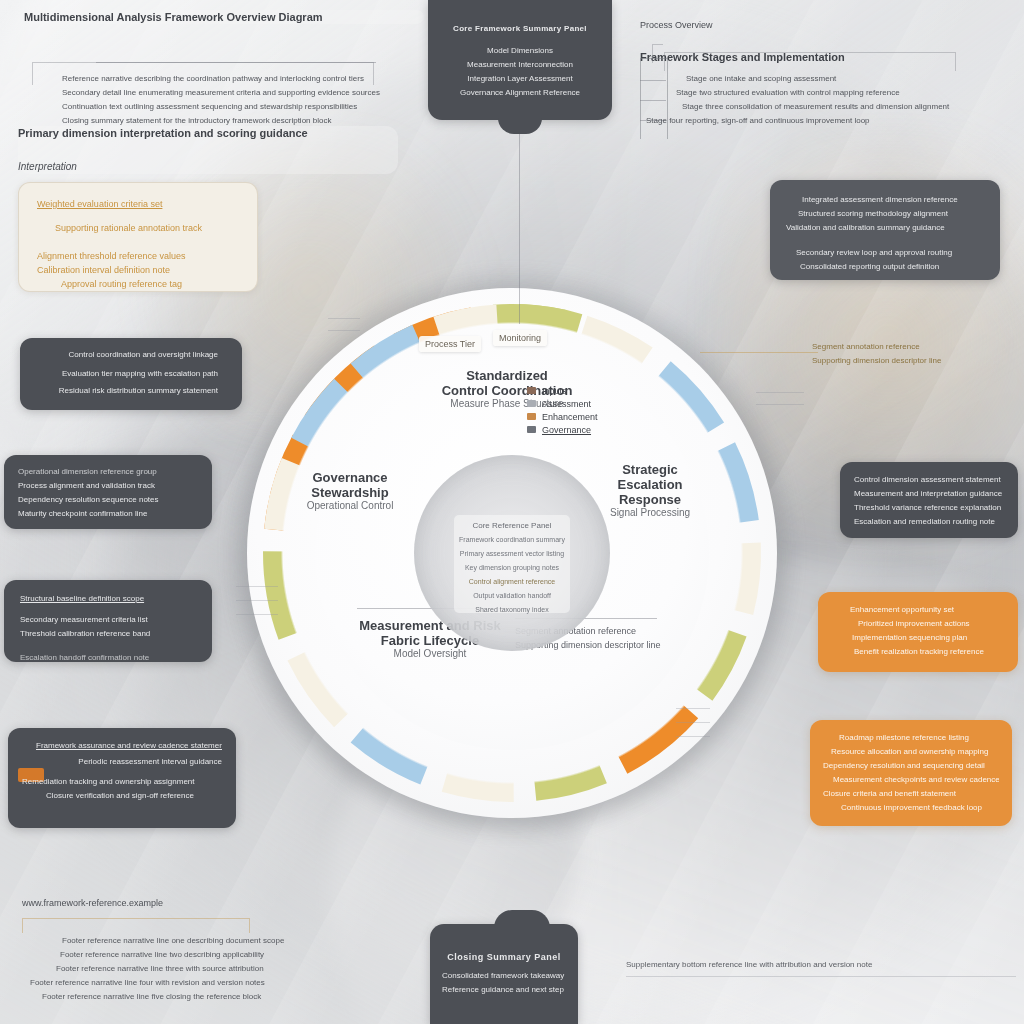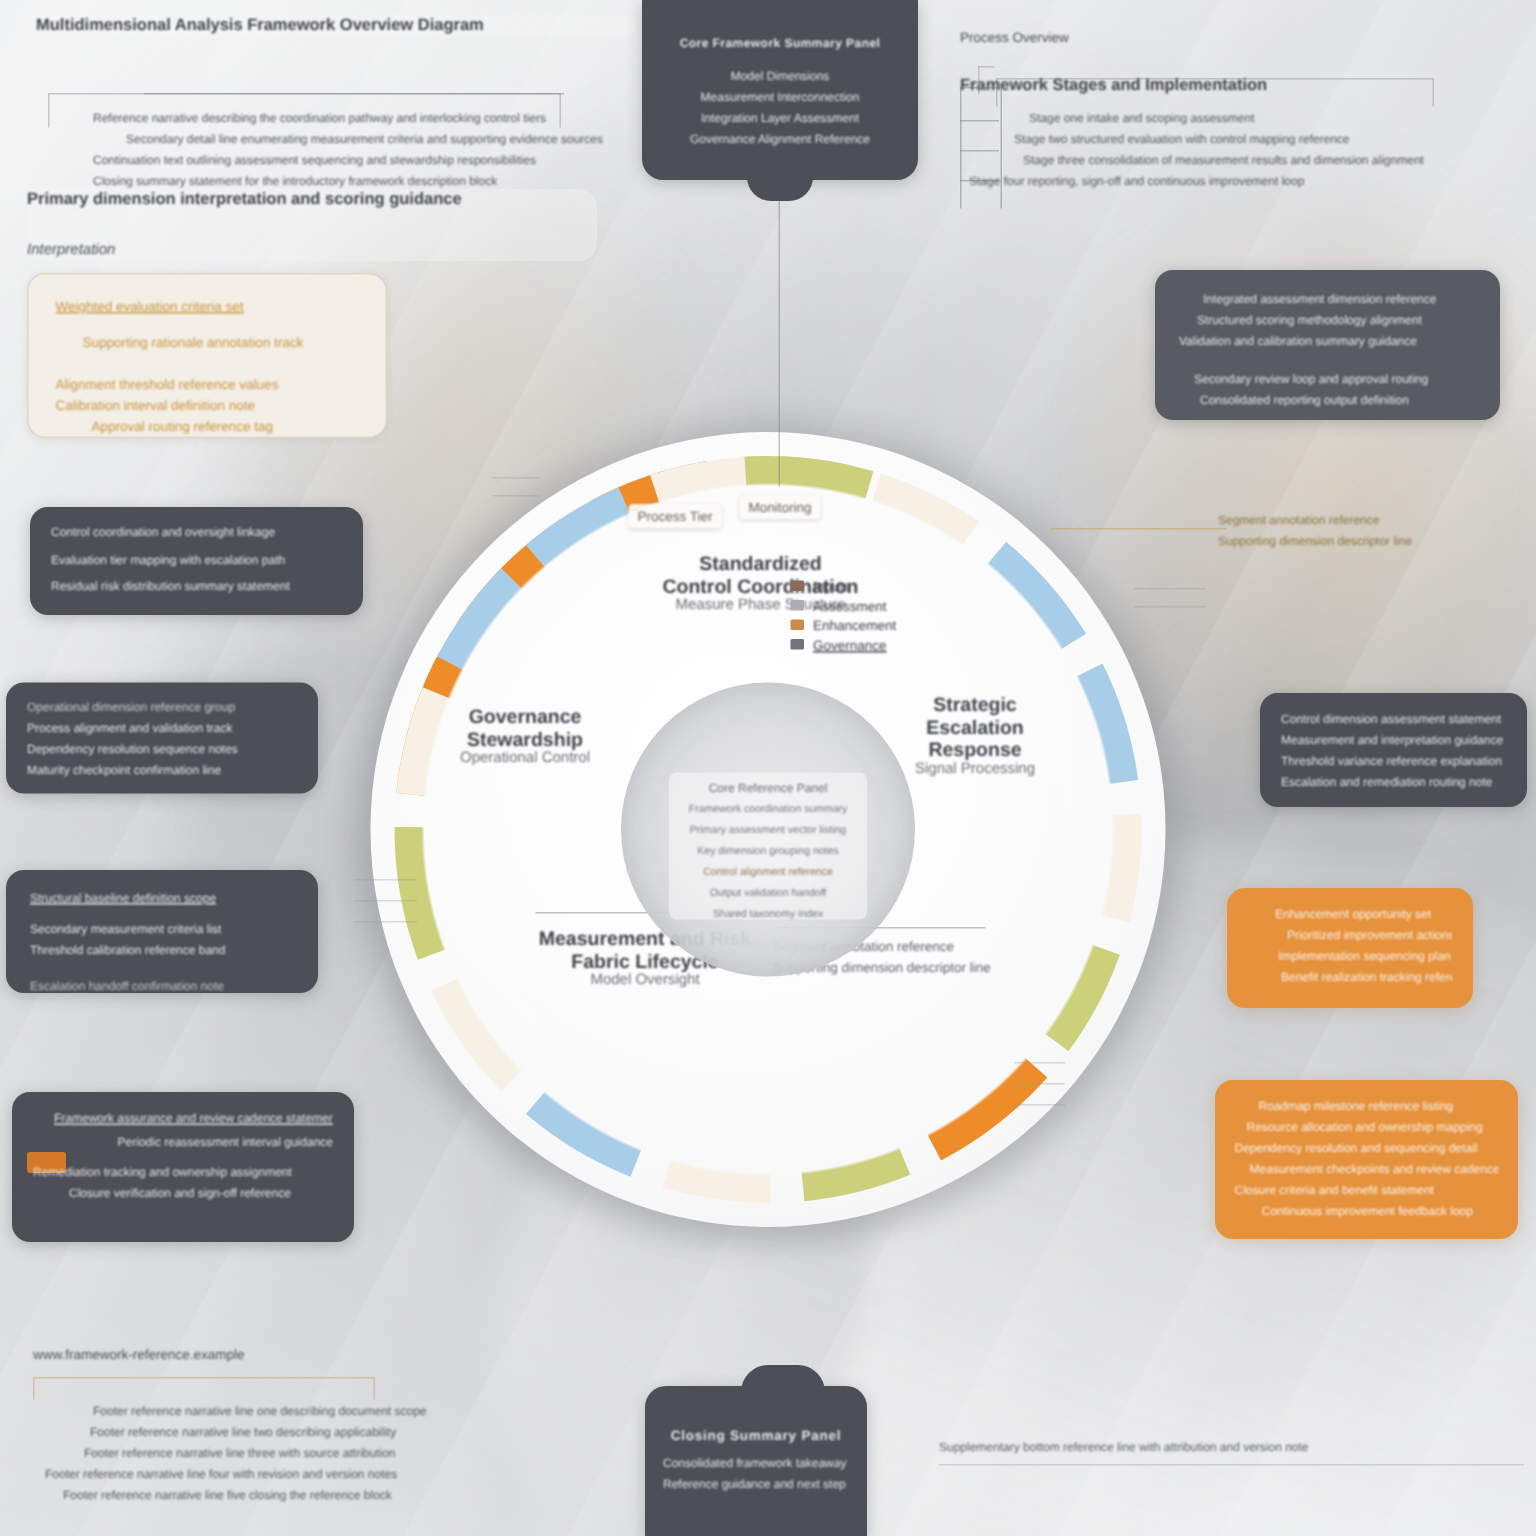--- a/index.html
+++ b/index.html
@@ -69,21 +69,21 @@
     -webkit-mask:radial-gradient(circle, transparent 0 63%, #000 63.6% 86%, transparent 86.6%);
             mask:radial-gradient(circle, transparent 0 63%, #000 63.6% 86%, transparent 86.6%);}
   #inner-plate{position:absolute;left:68px;top:68px;right:68px;bottom:68px;border-radius:50%;
     background:radial-gradient(circle at 45% 38%, #ffffff 0%, #fcfcfd 60%, #f3f4f5 100%);}
   #hub{position:absolute;left:50%;top:50%;transform:translate(-50%,-50%);
     width:196px;height:196px;border-radius:50%;
     background:radial-gradient(circle at 50% 50%, rgba(236,236,238,.95) 0%, rgba(214,215,218,.92) 62%, rgba(186,188,192,.85) 100%);
     box-shadow:inset 0 0 26px rgba(150,152,158,.35);
     filter:blur(.3px);}
   #hub-card{position:absolute;left:50%;top:52%;transform:translate(-50%,-50%);
-    width:132px;height:98px;border-radius:5px;
+    width:116px;height:98px;border-radius:5px;
     background:rgba(250,250,250,.55);}
 
   .quad-label{position:absolute;width:170px;text-align:center;color:#3f4248;}
   .quad-label .t1{font-size:13px;font-weight:700;}
   .quad-label .t2{font-size:10px;color:#6b6e74;}
 
   .seg-tag{position:absolute;background:rgba(252,251,248,.92);border-radius:3px;
     padding:3px 6px;color:#6a6357;box-shadow:0 1px 3px rgba(0,0,0,.12);}
 
   .legend{position:absolute;left:280px;top:96px;width:120px;color:#3f4248;}
@@ -209,41 +209,41 @@
     </div>
   </div>
 
   <div class="card plain" style="left:24px;top:10px;width:400px;">
     <div class="blurtext ln" style="font-size:11px;color:#41444a;font-weight:600;">Multidimensional Analysis Framework Overview Diagram</div>
   </div>
   <div class="bracket" style="left:32px;top:62px;width:340px;height:22px;"></div>
   <div class="conn h" style="left:96px;top:62px;width:280px;"></div>
   <div style="position:absolute;left:62px;top:72px;width:340px;">
     <div class="blurtext ln" style="font-size:8px;color:#52555b;">Reference narrative describing the coordination pathway and interlocking control tiers</div>
-    <div class="blurtext ln" style="font-size:8px;color:#52555b;text-align:right;">Secondary detail line enumerating measurement criteria and supporting evidence sources</div>
+    <div class="blurtext ln" style="font-size:8px;color:#52555b;">Secondary detail line enumerating measurement criteria and supporting evidence sources</div>
     <div class="blurtext ln" style="font-size:8px;color:#52555b;">Continuation text outlining assessment sequencing and stewardship responsibilities</div>
     <div class="blurtext ln" style="font-size:8px;color:#52555b;">Closing summary statement for the introductory framework description block</div>
   </div>
   <div class="card plain" style="left:18px;top:126px;width:380px;">
     <div class="blurtext ln" style="font-size:11px;color:#41444a;font-weight:600;">Primary dimension interpretation and scoring guidance</div>
     <div class="blurtext ln" style="font-size:10px;color:#4a4d53;margin-top:20px;font-style:italic;">Interpretation</div>
   </div>
 
   <div class="card cream" style="left:18px;top:182px;width:240px;height:110px;">
     <div class="pad" style="padding:14px 18px;">
       <div class="blurtext ln" style="font-size:9px;text-decoration:underline;">Weighted evaluation criteria set</div>
       <div class="blurtext ln" style="font-size:9px;margin-top:10px;text-indent:18px;">Supporting rationale annotation track</div>
       <div class="blurtext ln" style="font-size:9px;margin-top:14px;">Alignment threshold reference values</div>
       <div class="blurtext ln" style="font-size:9px;">Calibration interval definition note</div>
       <div class="blurtext ln" style="font-size:9px;text-indent:24px;">Approval routing reference tag</div>
     </div>
   </div>
 
   <div class="card dark" style="left:20px;top:338px;width:222px;height:72px;">
-    <div class="pad" style="padding:10px 14px;">
+    <div class="pad" style="padding:10px 24px;text-align:right;">
       <div class="blurtext ln" style="font-size:8px;">Control coordination and oversight linkage</div>
       <div class="blurtext ln" style="font-size:8px;margin-top:5px;">Evaluation tier mapping with escalation path</div>
       <div class="blurtext ln" style="font-size:8px;margin-top:3px;">Residual risk distribution summary statement</div>
     </div>
   </div>
 
   <div class="card dark" style="left:4px;top:455px;width:208px;height:74px;">
     <div class="pad" style="padding:10px 14px;">
       <div class="blurtext ln" style="font-size:8px;opacity:.8;">Operational dimension reference group</div>
       <div class="blurtext ln" style="font-size:8px;">Process alignment and validation track</div>
@@ -318,21 +318,21 @@
 
   <div class="card dark" style="left:840px;top:462px;width:178px;height:76px;">
     <div class="pad" style="padding:11px 14px;">
       <div class="blurtext ln" style="font-size:8px;">Control dimension assessment statement</div>
       <div class="blurtext ln" style="font-size:8px;">Measurement and interpretation guidance</div>
       <div class="blurtext ln" style="font-size:8px;">Threshold variance reference explanation</div>
       <div class="blurtext ln" style="font-size:8px;">Escalation and remediation routing note</div>
     </div>
   </div>
 
-  <div class="card orange" style="left:818px;top:592px;width:164px;height:80px;">
+  <div class="card orange" style="left:818px;top:592px;width:200px;height:80px;">
     <div class="pad" style="padding:11px 14px;">
       <div class="blurtext ln" style="font-size:8px;text-indent:18px;">Enhancement opportunity set</div>
       <div class="blurtext ln" style="font-size:8px;text-indent:26px;">Prioritized improvement actions</div>
       <div class="blurtext ln" style="font-size:8px;text-indent:20px;">Implementation sequencing plan</div>
       <div class="blurtext ln" style="font-size:8px;text-indent:22px;">Benefit realization tracking reference</div>
     </div>
   </div>
 
   <div class="card orange" style="left:810px;top:720px;width:202px;height:106px;">
     <div class="pad" style="padding:11px 13px;">

